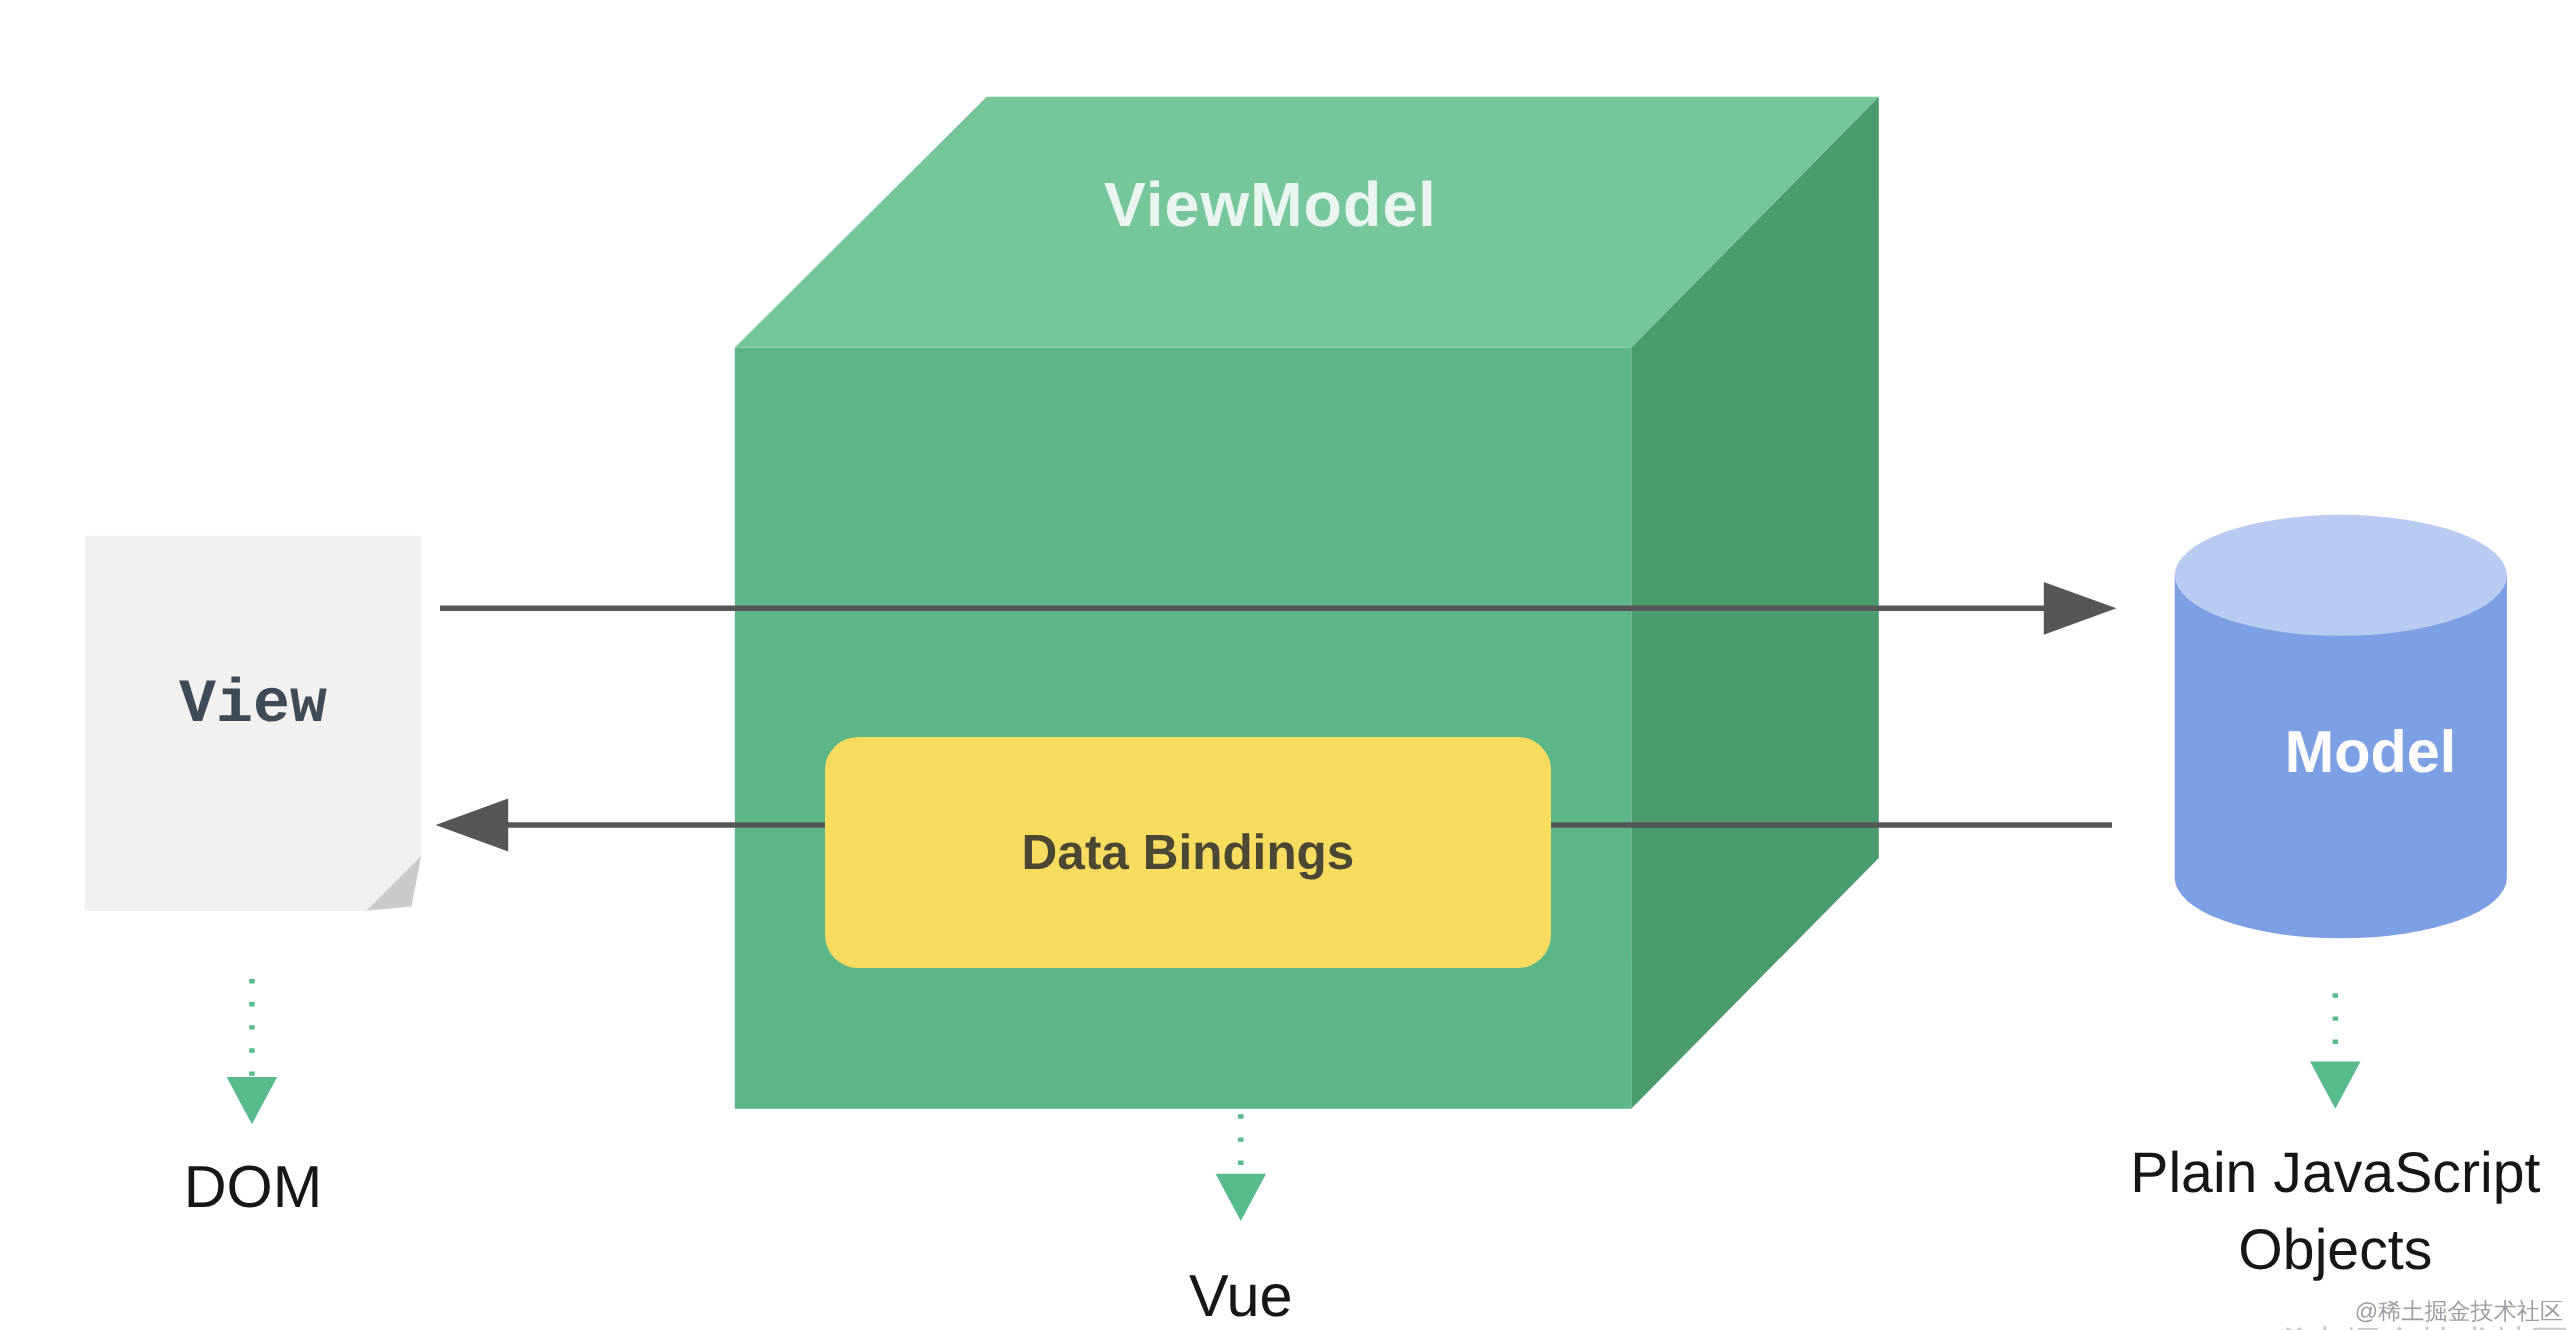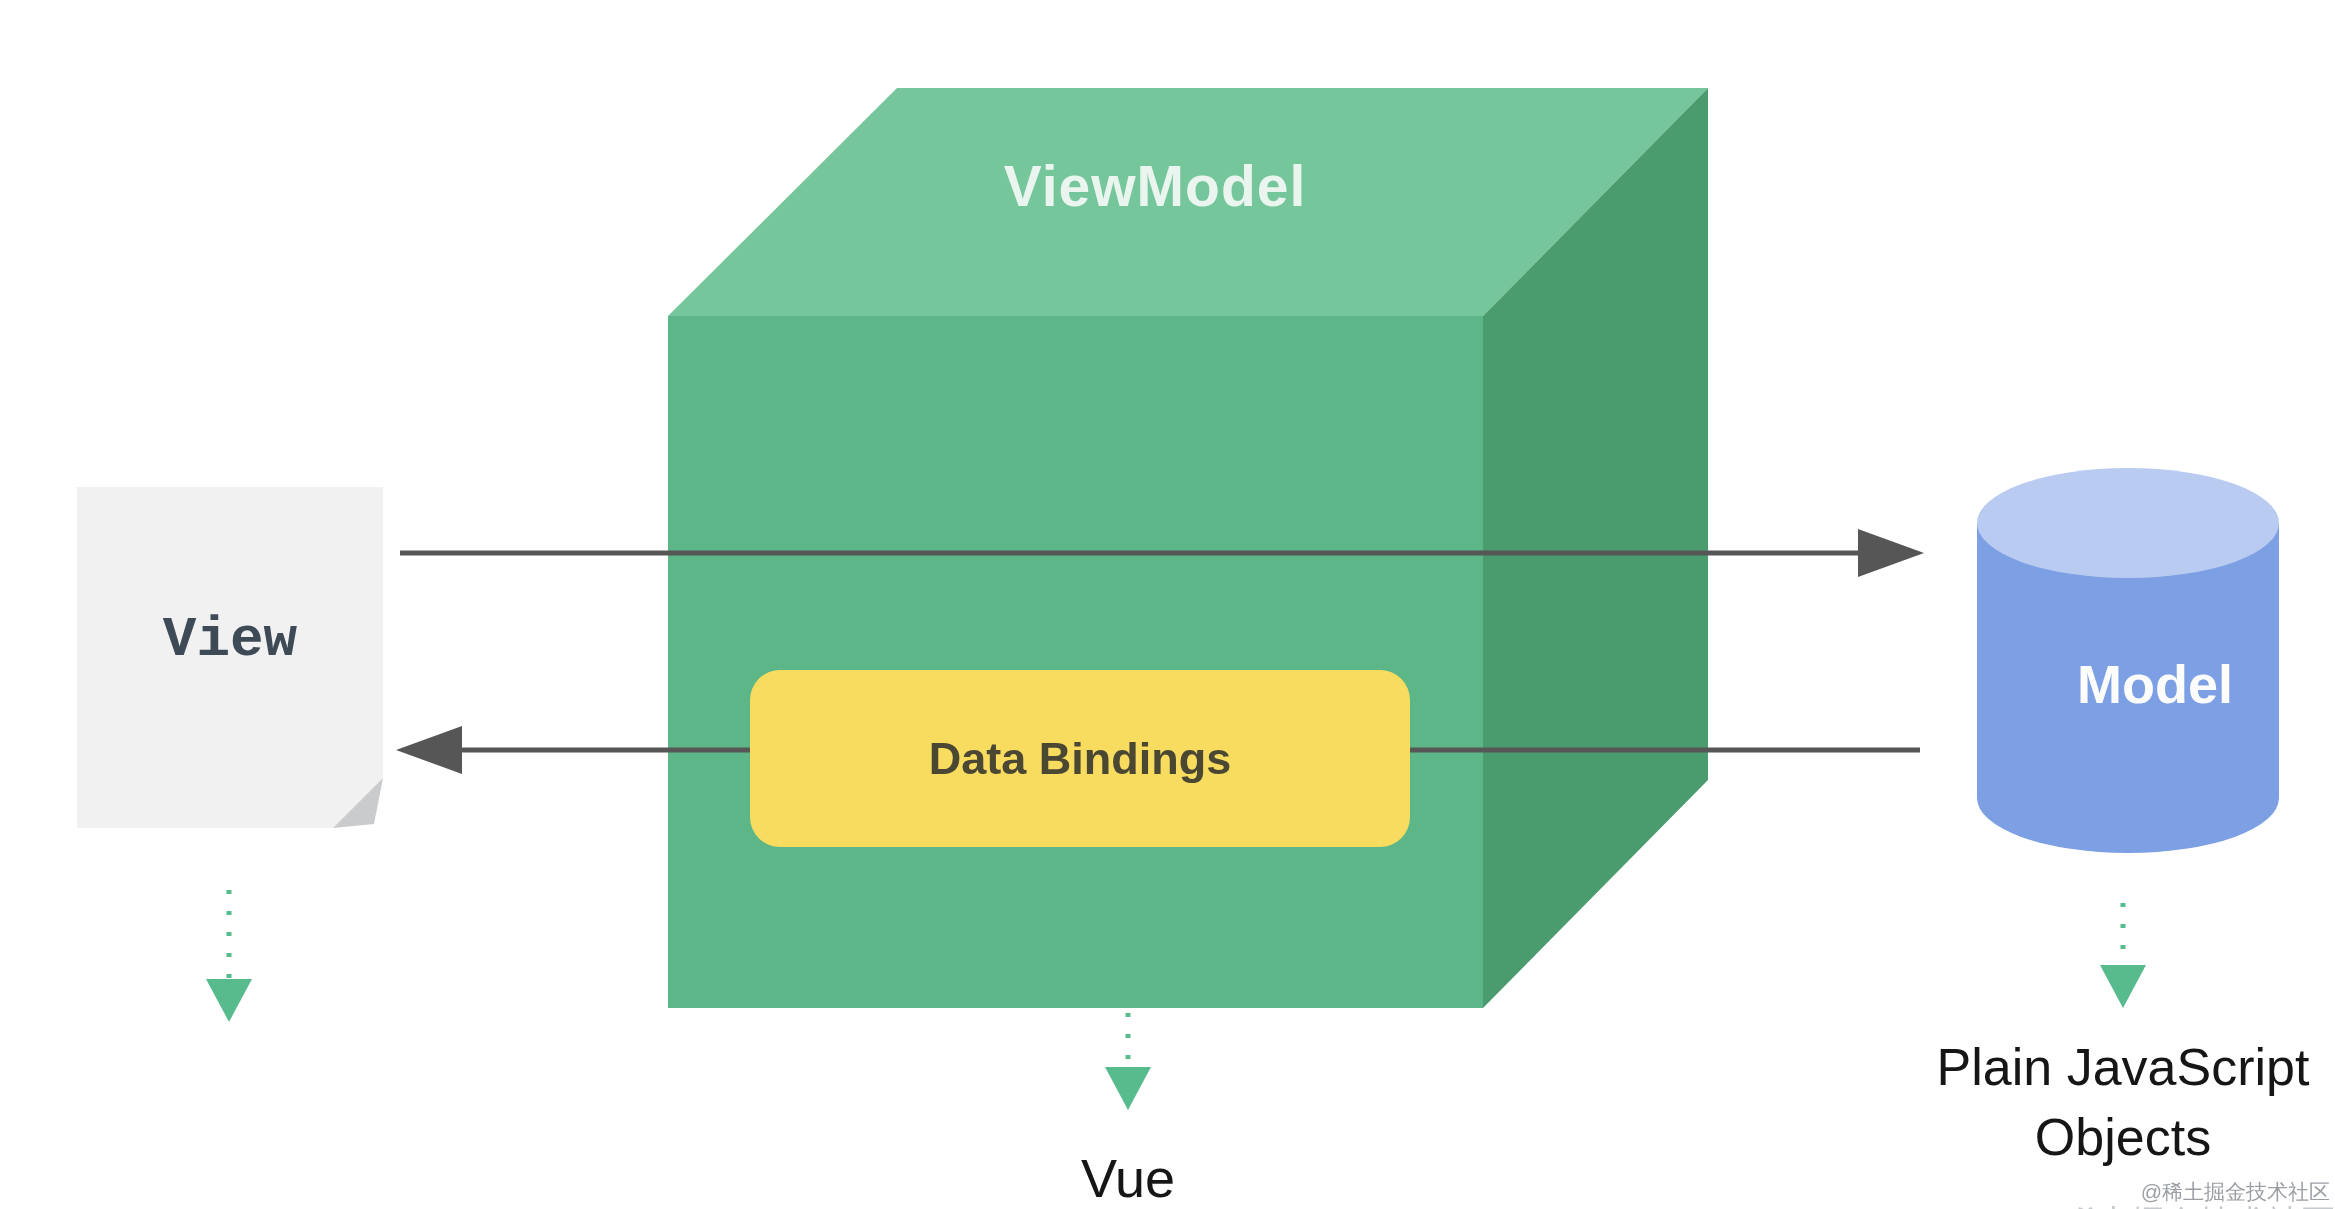--- a/index.html
+++ b/index.html
@@ -58,21 +58,21 @@
   }
   #dom-listeners-box {
     top: 450px; height: 172px;
     background: var(--dom-listeners-bg, #3c4b60);
   }
   #dom-listeners-box .box-label {
     font-size: 45px; font-weight: 700;
     color: var(--dom-listeners-text, #f0f5fa);
   }
   #data-bindings-box {
-    top: 670px; height: 177px;
+    top: 670px; height: 210px;
     background: var(--data-bindings-bg, #f8dc60);
   }
   #data-bindings-box .box-label {
     font-size: 45px; font-weight: 700;
     color: var(--data-bindings-text, #4a4733);
   }
   #view-label {
     left: 80px; top: 608px; width: 300px;
     font-size: 56px; font-weight: 700;
     color: var(--view-text, #3e4a56);
@@ -150,20 +150,21 @@
 
 
   <div class="inner-box overlay" id="data-bindings-box">
     <span class="box-label" data-bind="cube.boxes.1.label">Data Bindings</span>
   </div>
 
   <div class="label overlay" id="view-label" data-bind="view.label">View</div>
 
   <div class="label overlay" id="model-label" data-bind="model.label">Model</div>
 
+  <div class="label overlay" id="dom-caption" data-bind="view.caption">DOM</div>
 
   <div class="label overlay" id="vue-caption" data-bind="cube.caption">Vue</div>
 
   <div class="label overlay" id="pjo-caption" data-bind="model.caption">Plain JavaScript Objects</div>
 
   <div class="label overlay" id="watermark" data-bind="watermark.text">@稀土掘金技术社区</div>
 
   <div class="label overlay" id="watermark-cut" data-bind="watermark.text">@稀土掘金技术社区</div>
 
 </div>

